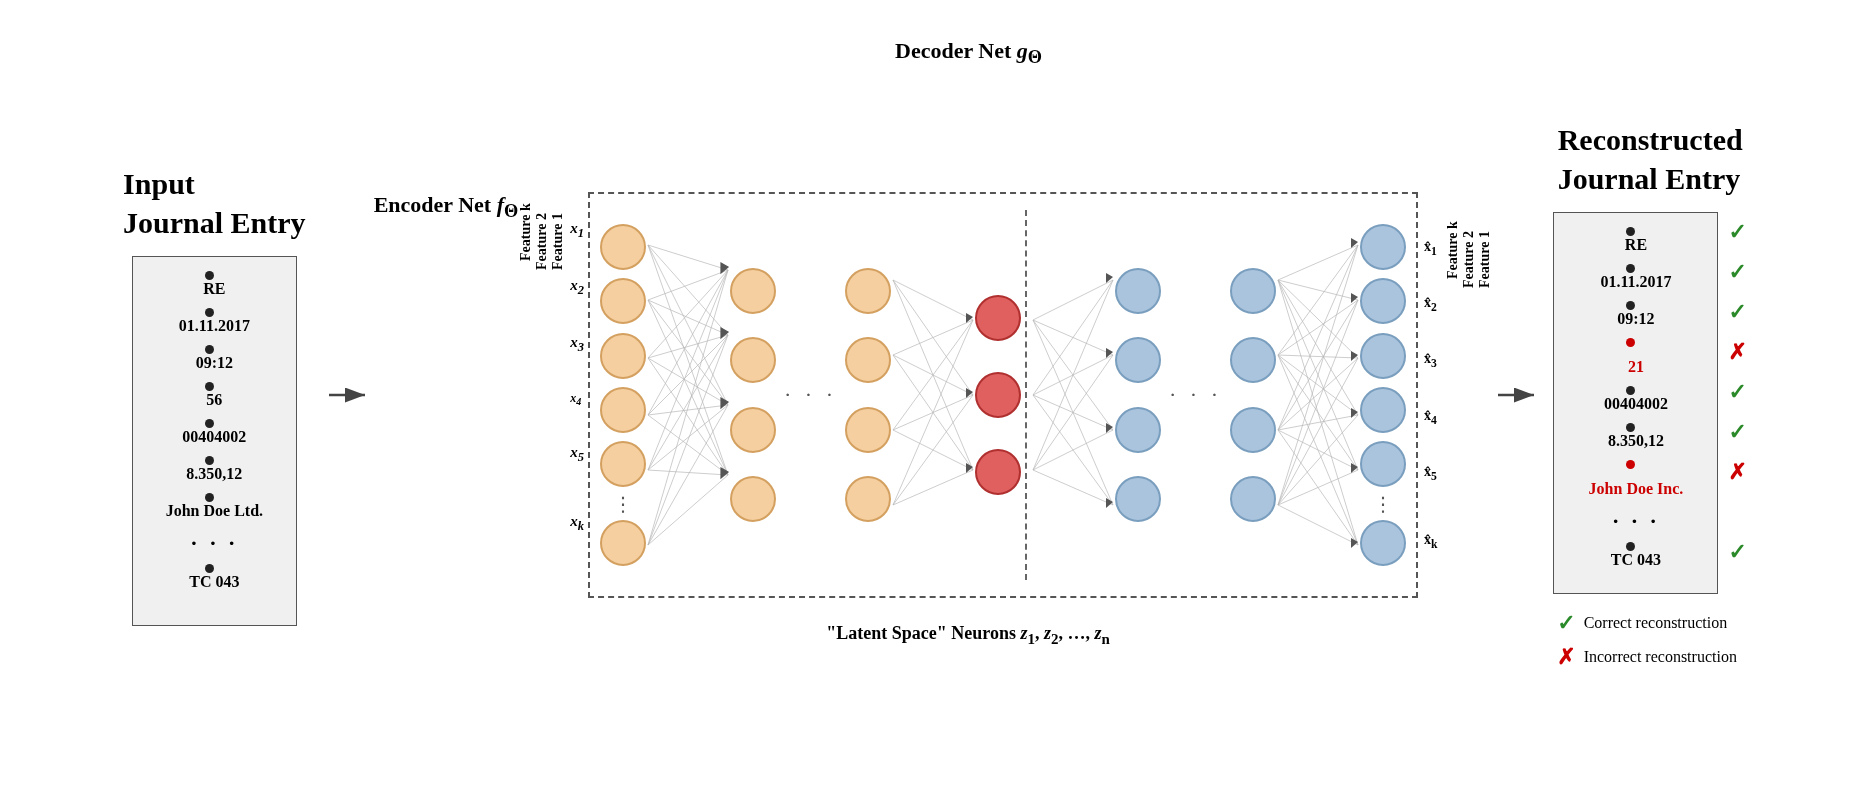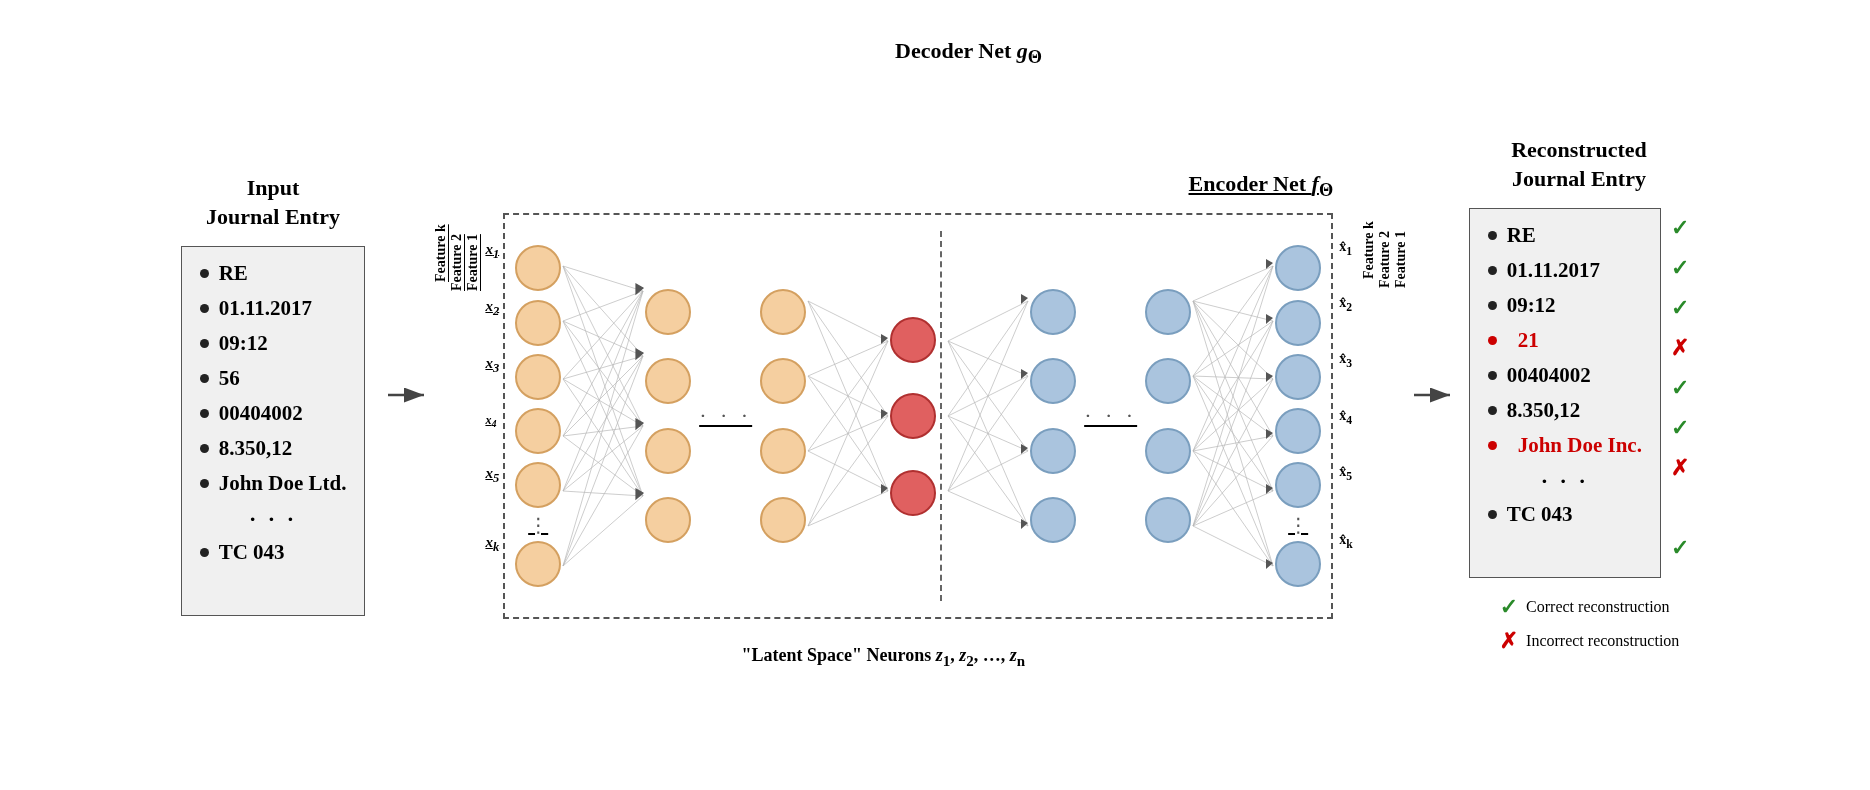--- a/index.html
+++ b/index.html
@@ -24,39 +24,39 @@
     }
 
     
     .input-section {
       display: flex;
       flex-direction: column;
       align-items: center;
       margin-right: 18px;
     }
     .section-title {
-      font-size: 22px;
+      font-size: 30px;
       font-weight: bold;
-      text-align: center;
       margin-bottom: 14px;
       line-height: 1.3;
     }
     .journal-box {
       border: 1.5px solid #555;
       background: #f0f0f0;
       padding: 14px 18px;
       min-width: 165px;
       min-height: 370px;
     }
     .journal-item {
       display: flex;
       align-items: center;
       margin-bottom: 10px;
-      font-size: 21px;
+      font-size: 16px;
       font-weight: bold;
+      flex-direction: column;
     }
     .bullet {
       display: inline-block;
       width: 9px;
       height: 9px;
       background: #222;
       border-radius: 50%;
       margin-right: 10px;
       flex-shrink: 0;
     }
@@ -104,23 +104,21 @@
     }
     .node-red {
       background: #e06060;
       border-color: #b03030;
     }
 
     
     .network-container {
       position: relative;
       display: flex;
-      flex-direction: column;
-      align-items: flex-end;
-      text-decoration: underline;
+      align-items: flex-start;
     }
     .network-title {
       font-size: 22px;
       font-weight: bold;
       margin-bottom: 12px;
     }
     .network-box {
       border: 2px dashed #555;
       padding: 16px 10px 16px 10px;
       display: flex;

